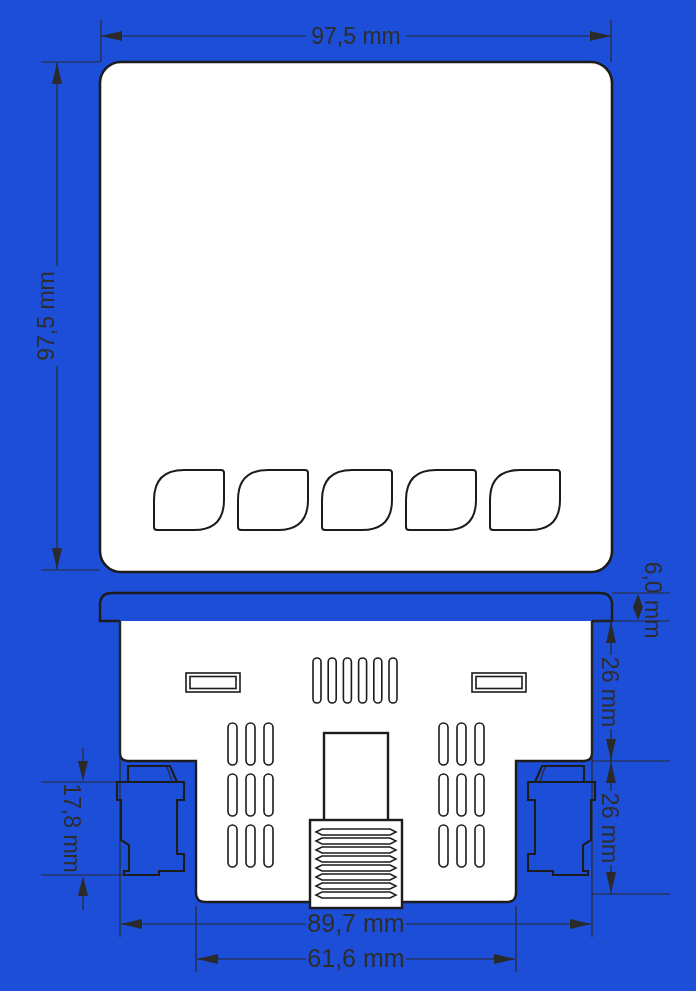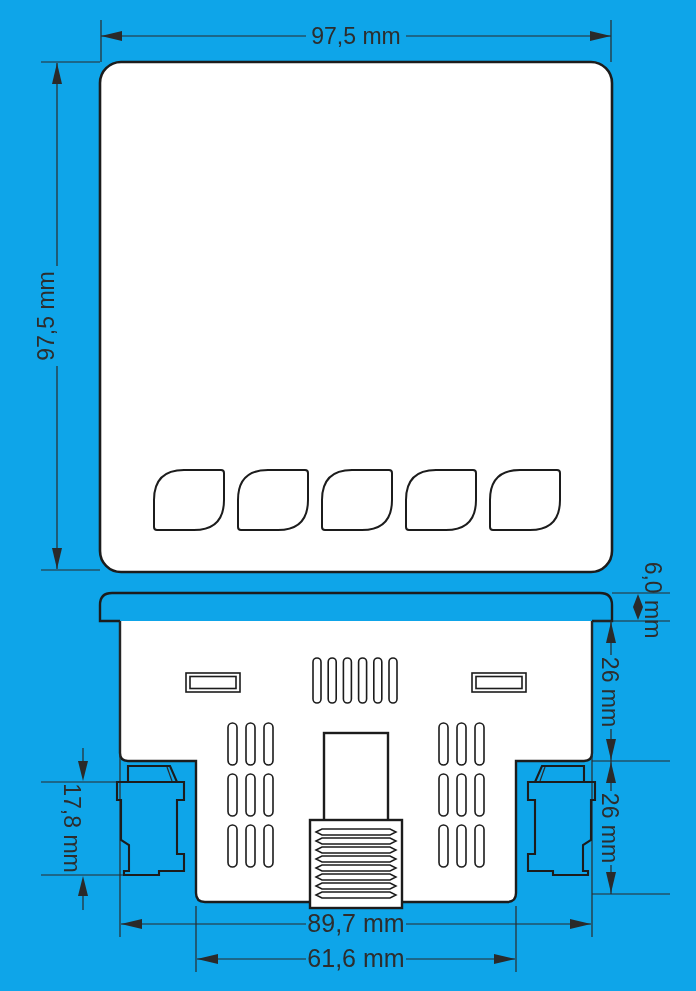--- a/index.html
+++ b/index.html
@@ -1,16 +1,16 @@
 <!DOCTYPE html>
 <html><head>
 <meta charset="utf-8">
 <style>
   html,body{margin:0;padding:0;background:#ffffff;}
-  .sheet{position:relative;width:696px;height:991px;background:#0ea5e9;overflow:hidden;}
+  .sheet{position:relative;width:696px;height:991px;background:#1d4ed8;overflow:hidden;}
   svg{display:block;}
   .outline{fill:#ffffff;stroke:#1c1c1c;stroke-width:2.6;}
   .outline-open{fill:#ffffff;stroke:#1c1c1c;stroke-width:2.4;}
   .thick{fill:none;stroke:#1c1c1c;stroke-width:2.4;}
   .btn{fill:#ffffff;stroke:#1c1c1c;stroke-width:2;}
   .detail{fill:#ffffff;stroke:#1c1c1c;stroke-width:1.6;}
   .clip{fill:none;stroke:#1c1c1c;stroke-width:2.1;stroke-linejoin:miter;}
   .rib{fill:#ffffff;stroke:#1c1c1c;stroke-width:1.5;}
   .dim{stroke:#2a2a2a;stroke-width:1.2;fill:none;}
   .arrow{fill:#2a2a2a;stroke:none;}

